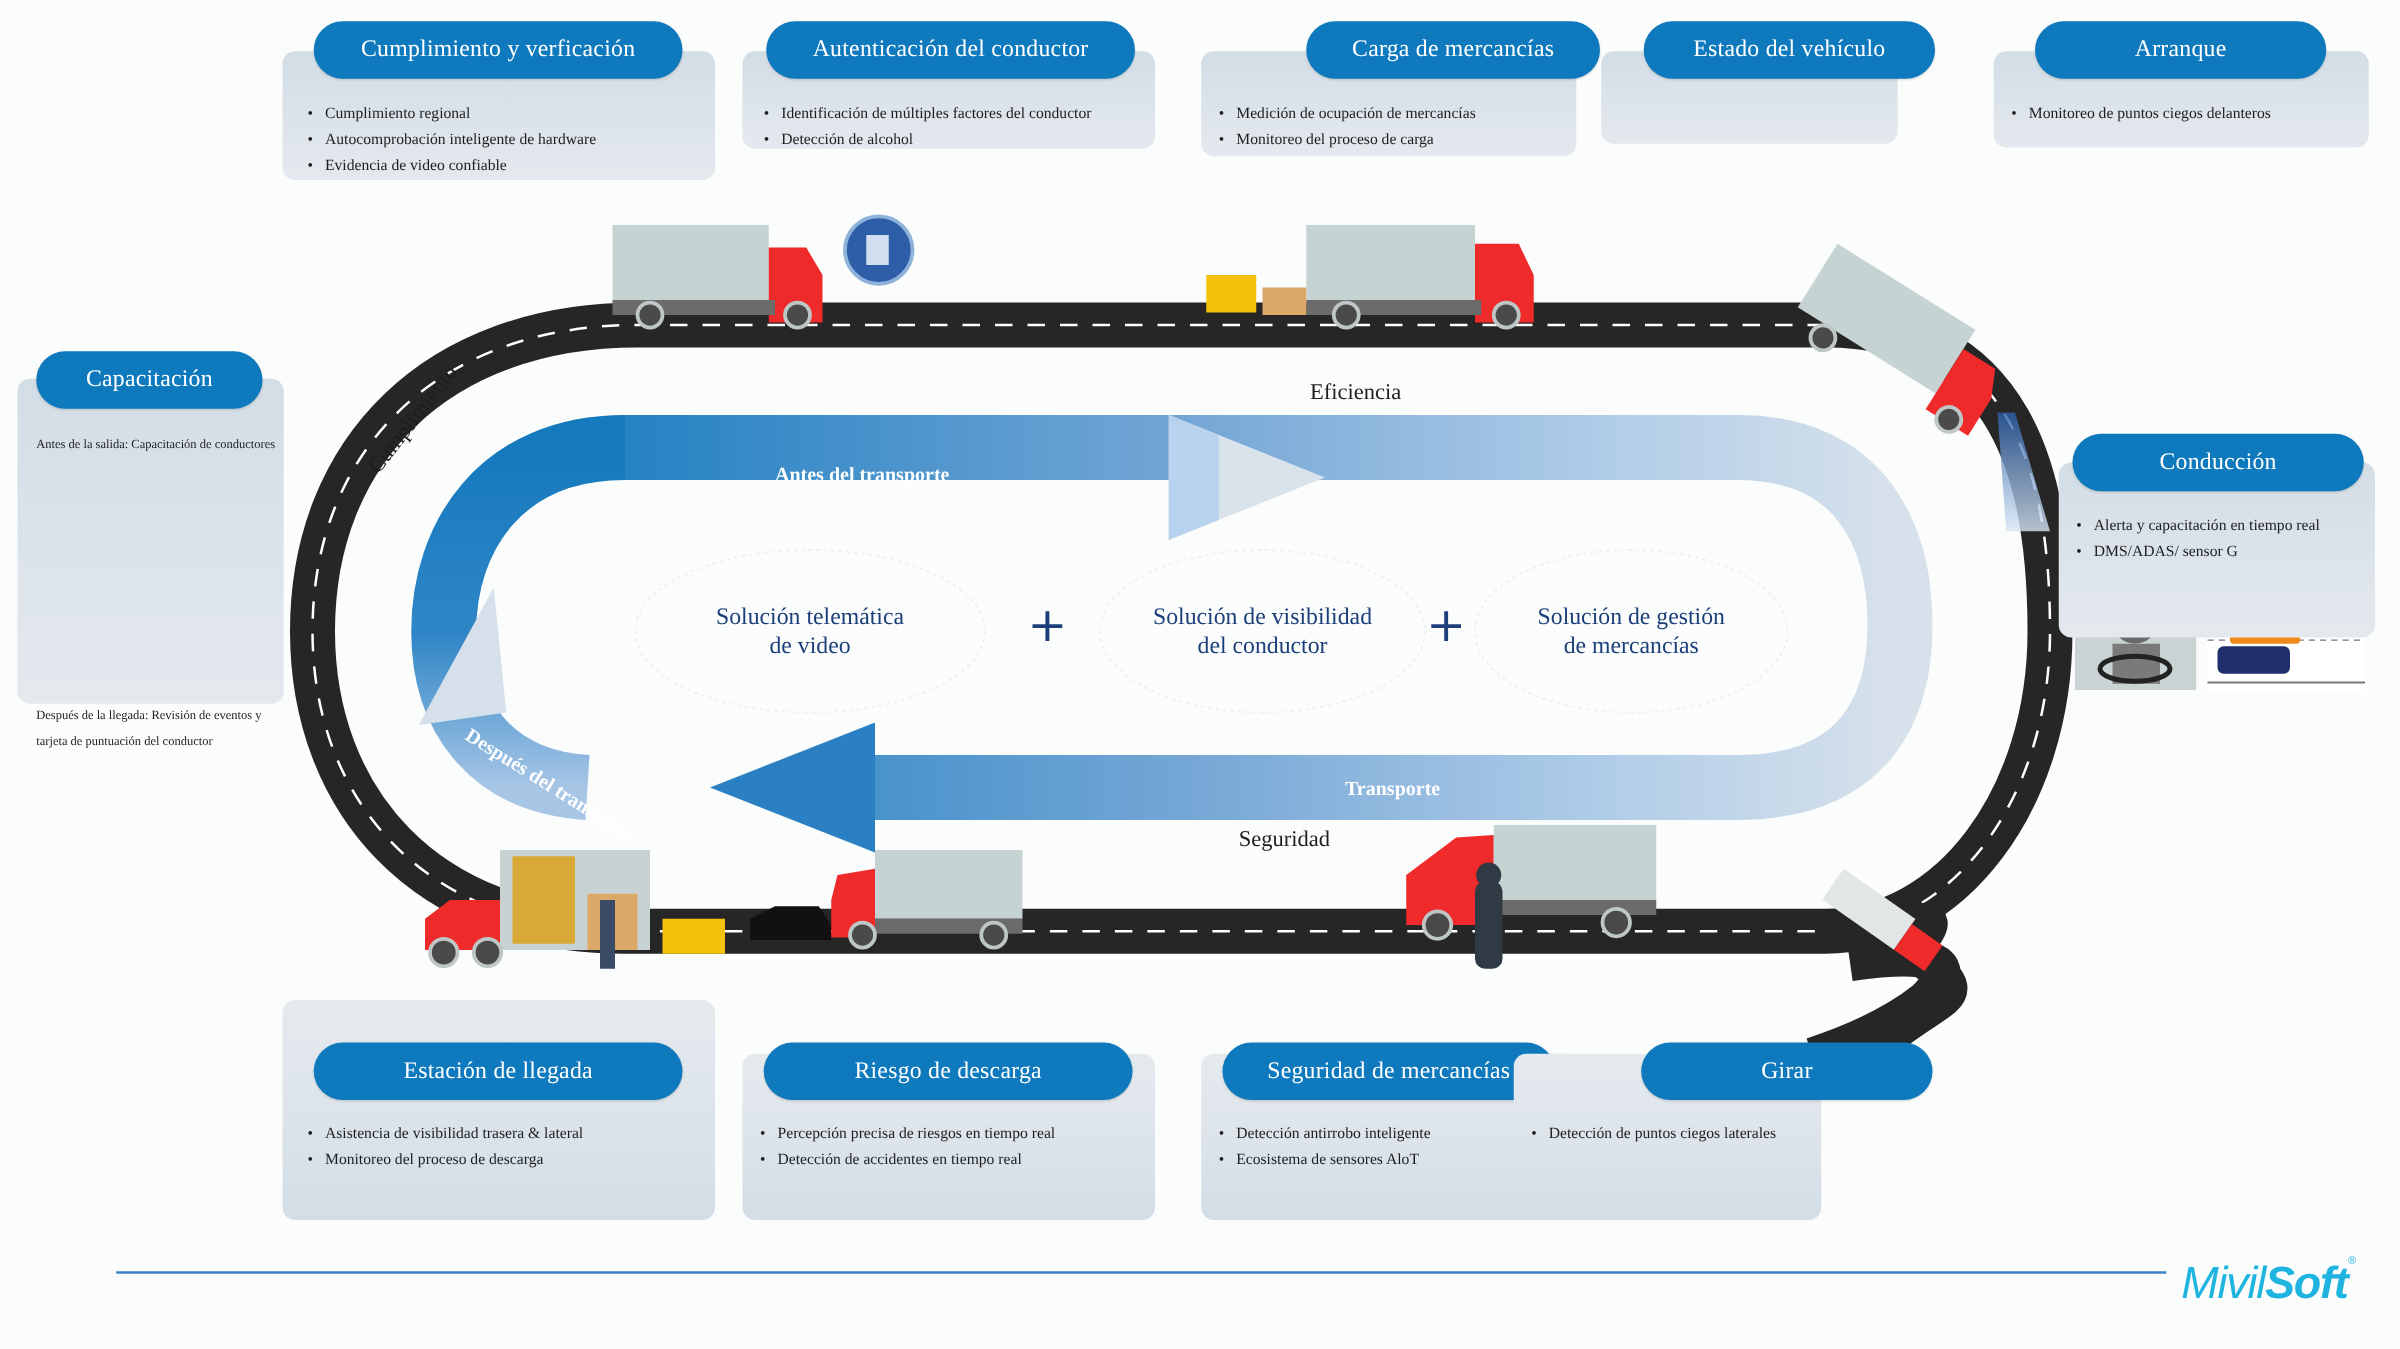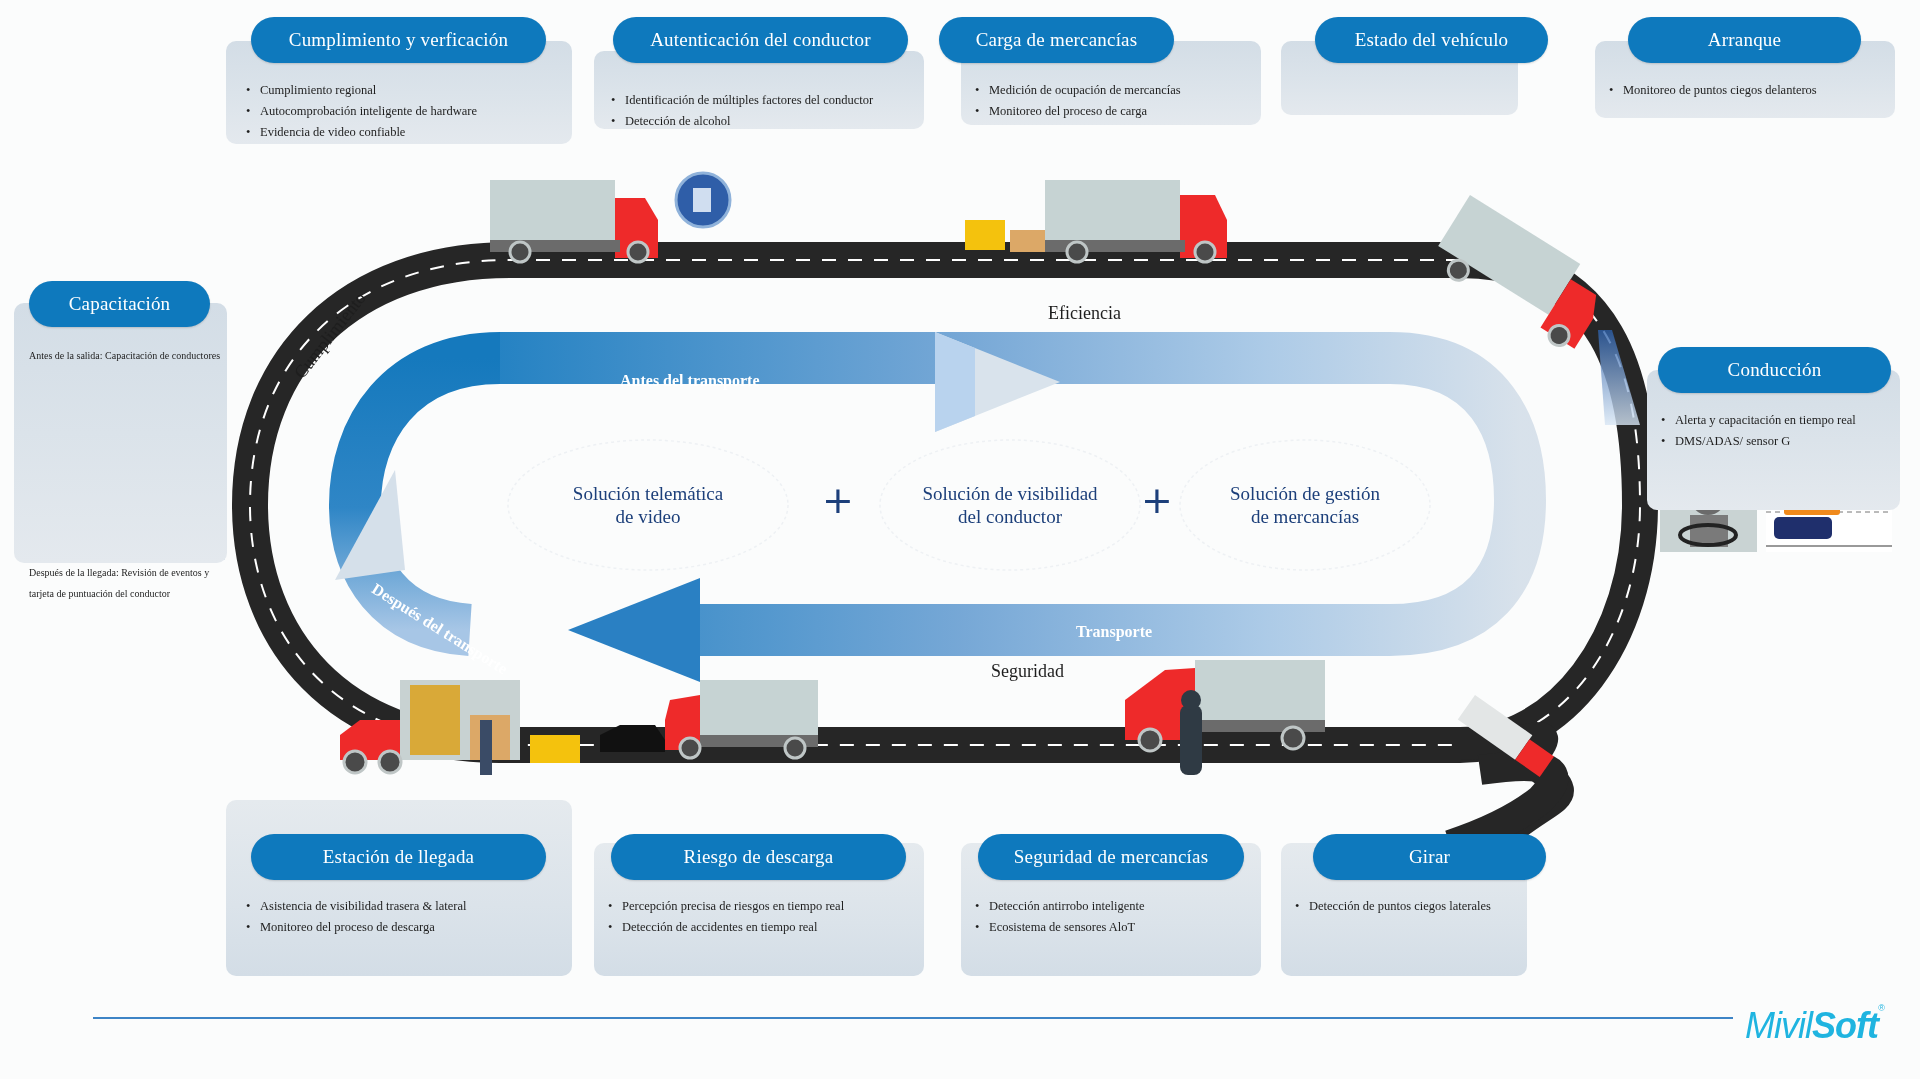--- a/index.html
+++ b/index.html
@@ -169,35 +169,35 @@
 
 <div class="card" style="left:226px;top:41px;width:346px;height:103px;">
   <ul class="bullets" style="left:18px;top:39px;">
     <li>Cumplimiento regional</li>
     <li>Autocomprobación inteligente de hardware</li>
     <li>Evidencia de video confiable</li>
   </ul>
 </div>
 <div class="pill" style="left:251px;top:17px;width:295px;">Cumplimiento y verficación</div>
 
-<div class="card" style="left:594px;top:51px;width:330px;height:78px;">
+<div class="card" style="left:594px;top:41px;width:330px;height:78px;">
   <ul class="bullets" style="left:15px;top:39px;">
     <li>Identificación de múltiples factores del conductor</li>
     <li>Detección de alcohol</li>
   </ul>
 </div>
 <div class="pill" style="left:613px;top:17px;width:295px;">Autenticación del conductor</div>
 
 <div class="card" style="left:961px;top:41px;width:300px;height:84px;">
   <ul class="bullets" style="left:12px;top:39px;">
     <li>Medición de ocupación de mercancías</li>
     <li>Monitoreo del proceso de carga</li>
   </ul>
 </div>
-<div class="pill" style="left:939px;top:17px;width:235px;">Carga de mercancías</div>
+<div class="pill" style="left:1045px;top:17px;width:235px;">Carga de mercancías</div>
 
 <div class="card" style="left:1281px;top:41px;width:237px;height:74px;"></div>
 <ul class="bullets" style="left:1293px;top:80px;width:250px;">
 </ul>
 <div class="pill" style="left:1315px;top:17px;width:233px;">Estado del vehículo</div>
 
 <div class="card" style="left:1595px;top:41px;width:300px;height:77px;">
   <ul class="bullets" style="left:12px;top:39px;">
     <li>Monitoreo de puntos ciegos delanteros</li>
   </ul>
@@ -235,21 +235,21 @@
 <div class="pill" style="left:611px;top:834px;width:295px;">Riesgo de descarga</div>
 
 <div class="card bottom" style="left:961px;top:843px;width:300px;height:133px;">
   <ul class="bullets" style="left:12px;top:53px;">
     <li>Detección antirrobo inteligente</li>
     <li>Ecosistema de sensores AloT</li>
   </ul>
 </div>
 <div class="pill" style="left:978px;top:834px;width:266px;">Seguridad de mercancías</div>
 
-<div class="card bottom" style="left:1281px;top:843px;width:246px;height:133px;">
+<div class="card bottom" style="left:1211px;top:843px;width:246px;height:133px;">
   <ul class="bullets" style="left:12px;top:53px;">
     <li>Detección de puntos ciegos laterales</li>
   </ul>
 </div>
 <div class="pill" style="left:1313px;top:834px;width:233px;">Girar</div>
 
 <div class="track-label" style="left:1048px;top:303px;">Eficiencia</div>
 <div class="track-label" style="left:290px;top:370px;transform:rotate(-52deg);transform-origin:left top;">Cumplimiento</div>
 <div class="track-label" style="left:991px;top:661px;">Seguridad</div>
 

